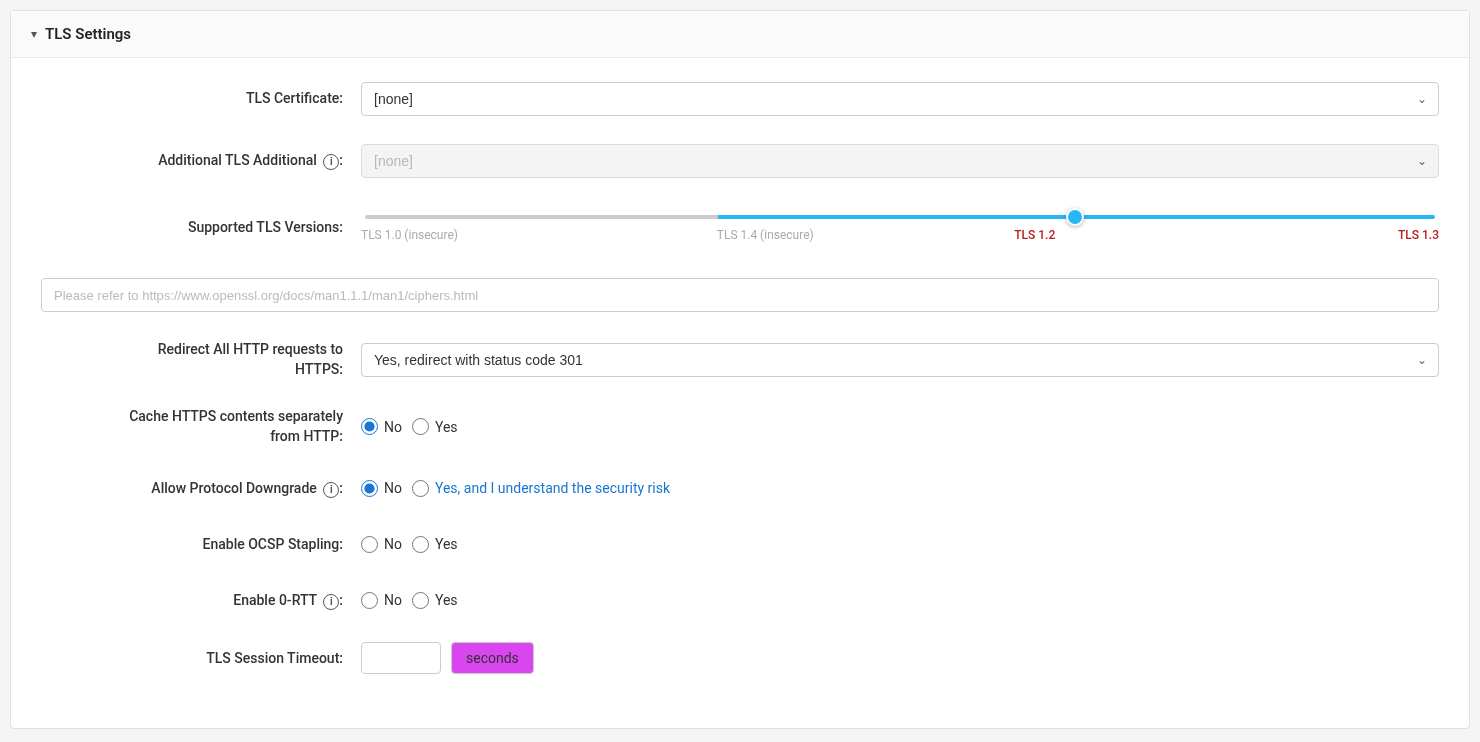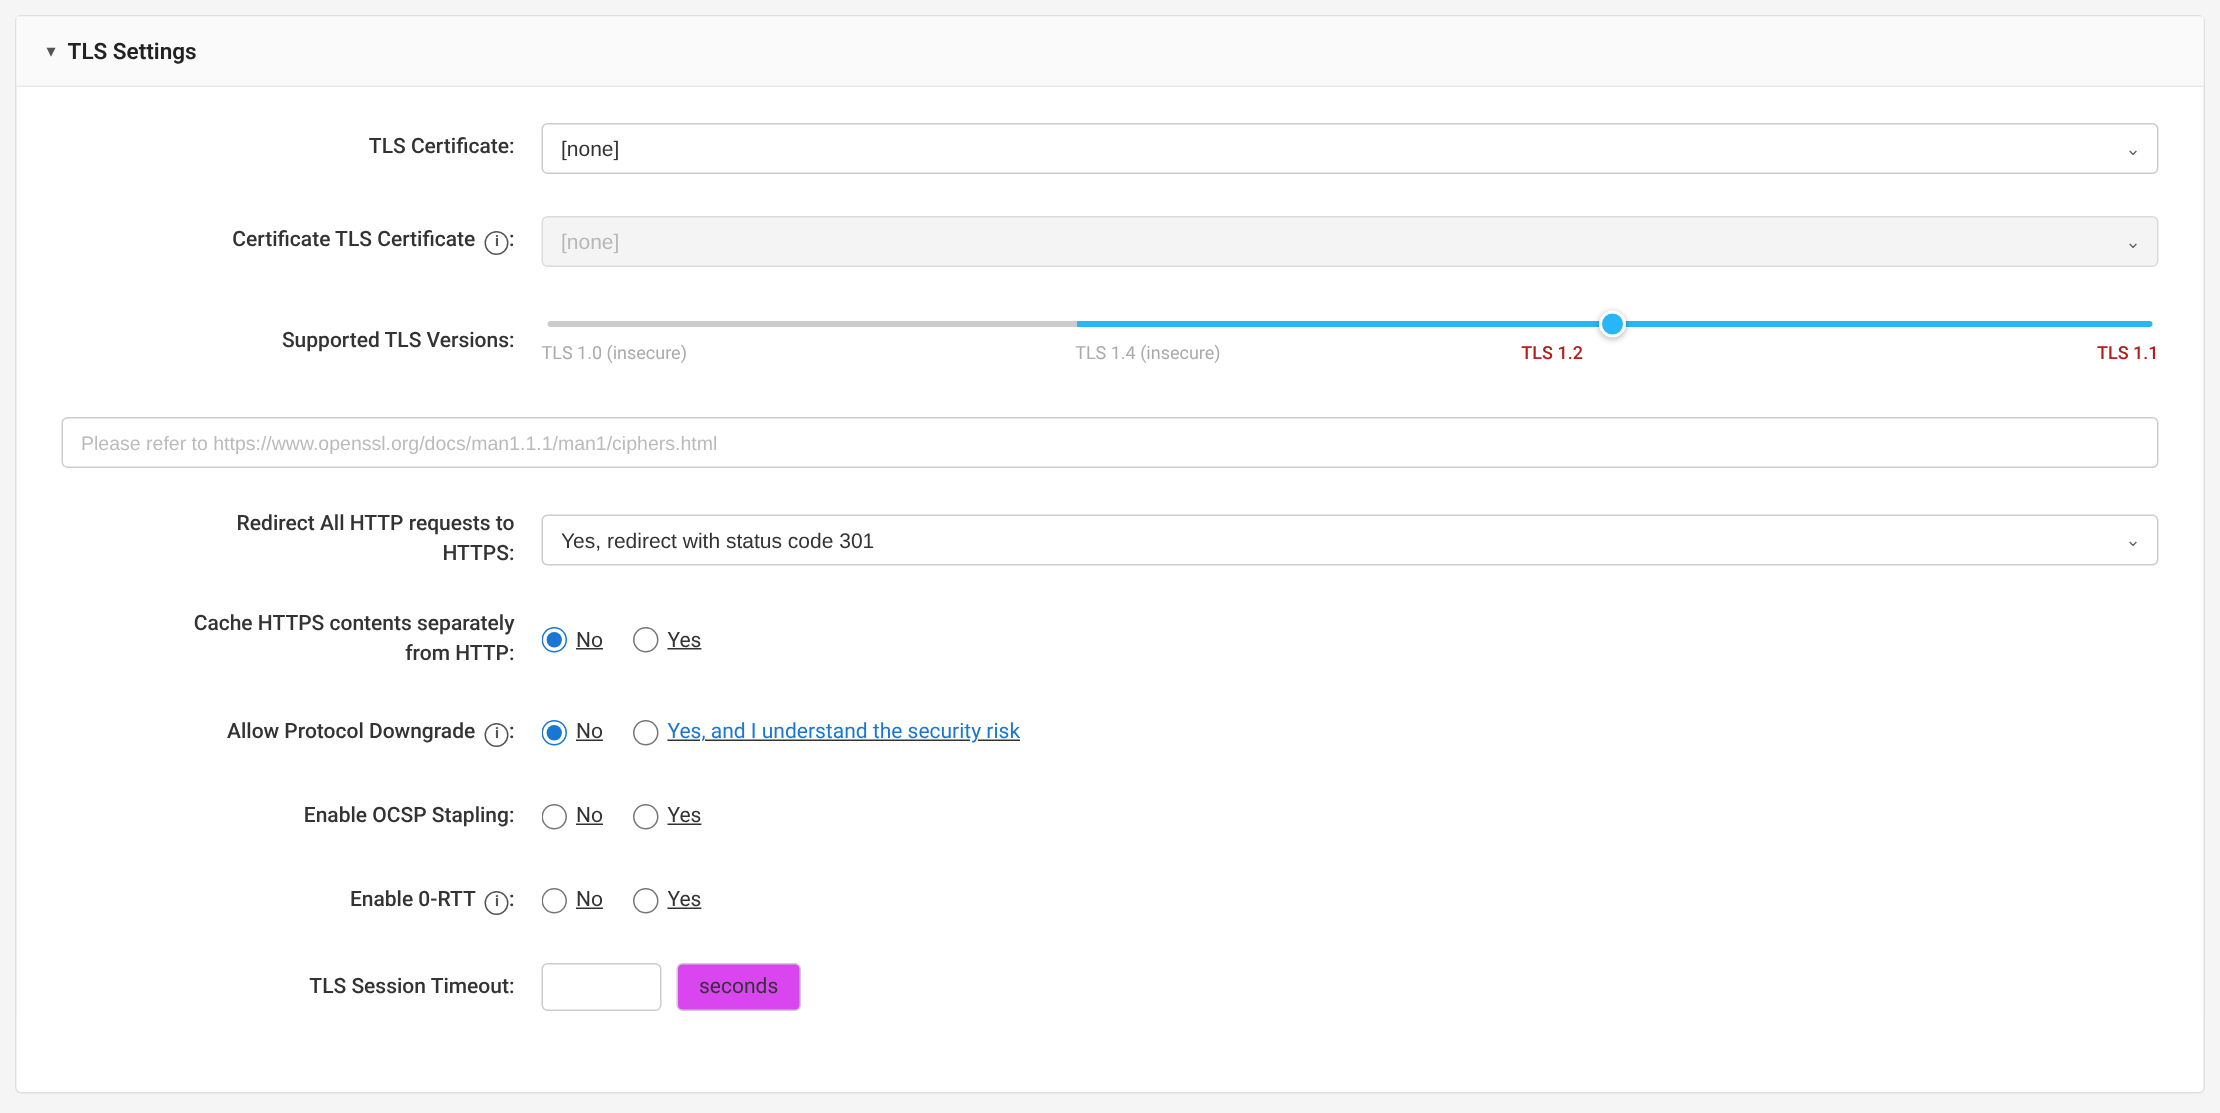--- a/index.html
+++ b/index.html
@@ -159,22 +159,21 @@
       font-size: 14px;
       color: #333;
     }
     .text-input::placeholder {
       color: #bbb;
       font-size: 13px;
     }
     .radio-group {
       display: flex;
       align-items: center;
-      gap: 20px;
-      text-decoration: underline;
+      gap: 10px;
     }
     .radio-option {
       display: flex;
       align-items: center;
       gap: 6px;
       cursor: pointer;
     }
     .radio-input {
       width: 17px;
       height: 17px;
@@ -229,21 +228,21 @@
           <select class="select-box">
             <option>[none]</option>
           </select>
           <span class="select-chevron">⌄</span>
         </div>
       </div>
     </div>
 
     <div class="form-row">
       <div class="form-label">
-        <span>Certificate TLS Certificate</span>
+        <span>Additional TLS Additional</span>
         <span class="info-icon">i</span>:
       </div>
       <div class="form-control">
         <div class="select-wrapper">
           <select class="select-box" disabled="">
             <option>[none]</option>
           </select>
           <span class="select-chevron">⌄</span>
         </div>
       </div>
@@ -252,21 +251,21 @@
     <div class="form-row">
       <div class="form-label">Supported TLS Versions:</div>
       <div class="form-control tls-slider-container">
         <div class="slider-track-wrapper">
           <input type="range" class="slider-range" min="0" max="3" value="2" style="">
         </div>
         <div class="slider-labels">
           <span class="slider-label">TLS 1.0 (insecure)</span>
           <span class="slider-label">TLS 1.4 (insecure)</span>
           <span class="slider-label active">TLS 1.2</span>
-          <span class="slider-label active">TLS 1.1</span>
+          <span class="slider-label active">TLS 1.3</span>
         </div>
       </div>
     </div>
 
     <div class="form-row">
       <div class="form-control">
         <input type="text" class="text-input" placeholder="Please refer to https://www.openssl.org/docs/man1.1.1/man1/ciphers.html" style="">
       </div>
     </div>
 

